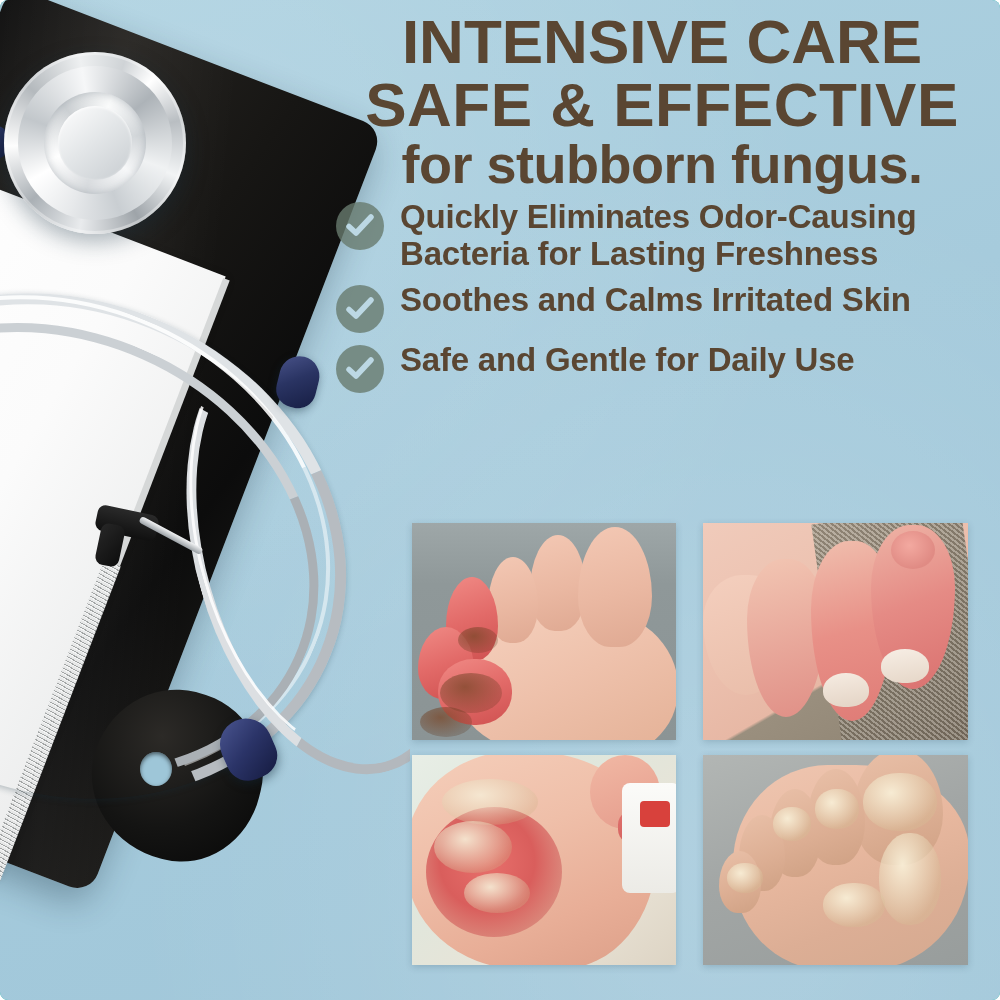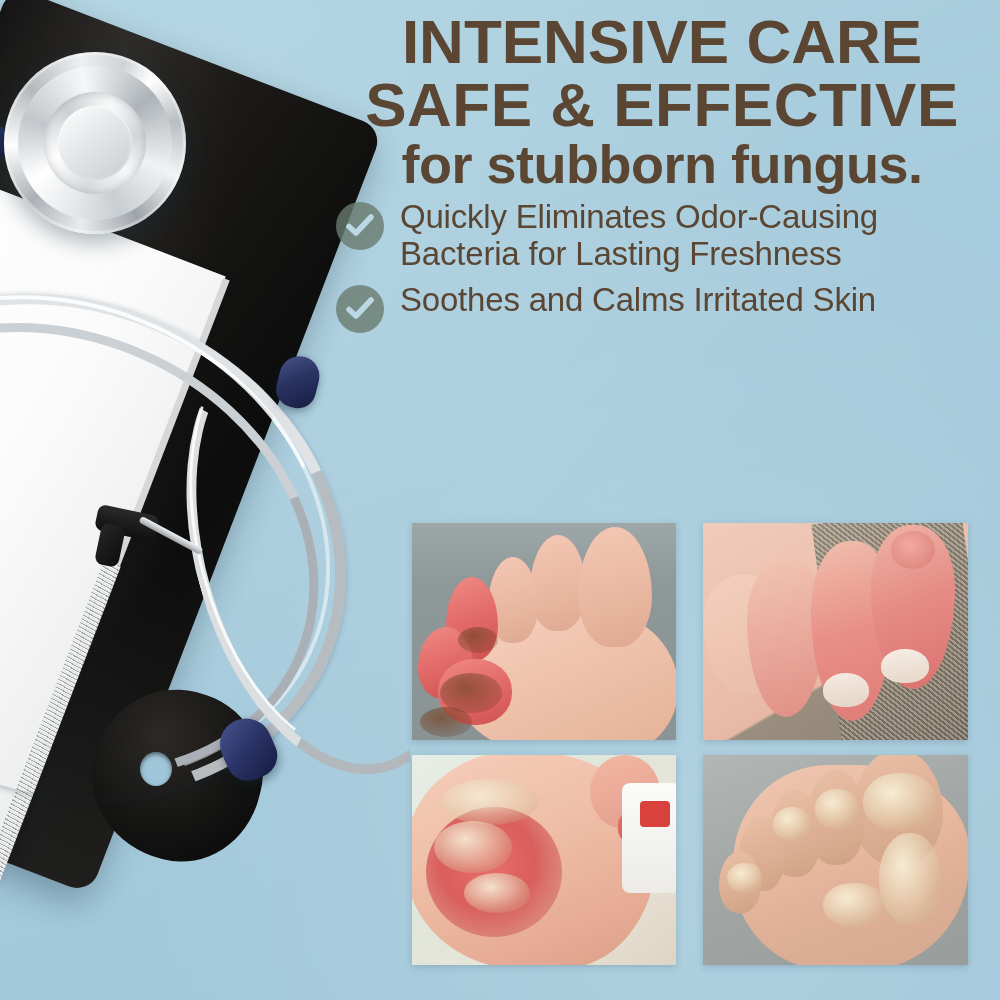--- a/index.html
+++ b/index.html
@@ -12,20 +12,21 @@
     overflow: hidden;
     font-family: "Liberation Sans", sans-serif;
   }
 
   #poster {
     position: relative;
     width: 1000px;
     height: 1000px;
     background: #14b8a6;
     overflow: hidden;
+    border-radius: 8px;
   }
 
   
   #bg-texture {
     position: absolute;
     inset: 0;
     background:
       radial-gradient(ellipse at 72% 86%, rgba(255,255,255,0.16) 0%, rgba(255,255,255,0) 58%),
       radial-gradient(ellipse at 18% 18%, rgba(255,255,255,0.12) 0%, rgba(255,255,255,0) 55%),
       linear-gradient(160deg, #aed2e1 0%, #a6cbdc 45%, #9fc6d9 100%);
@@ -296,20 +297,21 @@
     font-weight: bold;
     margin-top: 2px;
     letter-spacing: 0.5px;
   }
 
   
   #benefits {
     position: absolute;
     left: 336px; top: 198px;
     width: 664px;
+    font-weight: bold;
   }
   .benefit-row {
     position: relative;
     display: flex;
     align-items: flex-start;
     margin-bottom: 8px;
   }
   .check-badge {
     flex: 0 0 auto;
     width: 48px; height: 48px;
@@ -496,20 +498,28 @@
 
     <div class="benefit-row">
       <div class="check-badge">
         <svg viewBox="0 0 28 24" aria-hidden="true">
           <path d="M3 12.5 L10 19 L25 3" fill="none" stroke="#bcd8e4" stroke-width="5.5" stroke-linecap="round" stroke-linejoin="round"></path>
         </svg>
       </div>
       <div class="benefit-text">Soothes and Calms Irritated Skin</div>
     </div>
 
+    <div class="benefit-row">
+      <div class="check-badge">
+        <svg viewBox="0 0 28 24" aria-hidden="true">
+          <path d="M3 12.5 L10 19 L25 3" fill="none" stroke="#bcd8e4" stroke-width="5.5" stroke-linecap="round" stroke-linejoin="round"></path>
+        </svg>
+      </div>
+      <div class="benefit-text">Safe and Gentle for Daily Use</div>
+    </div>
   </div>
 
   <div id="photo-grid">
 
     <div class="photo ph1">
       <div class="sole"></div>
       <div class="toe" style="left:118px; top:12px; width:56px; height:96px;"></div>
       <div class="toe" style="left:166px; top:4px; width:74px; height:120px;"></div>
       <div class="toe" style="left:76px; top:34px; width:50px; height:86px;"></div>
       <div class="toe red" style="left:34px; top:54px; width:52px; height:84px;"></div>

